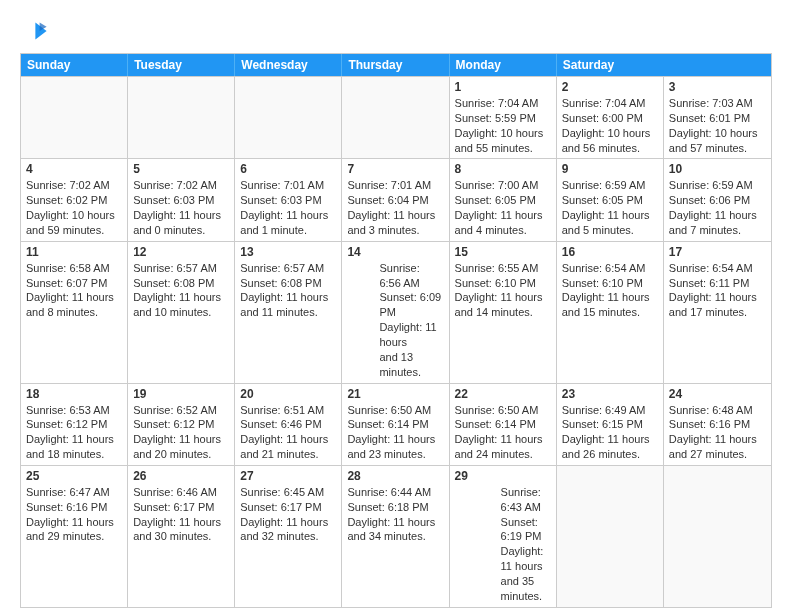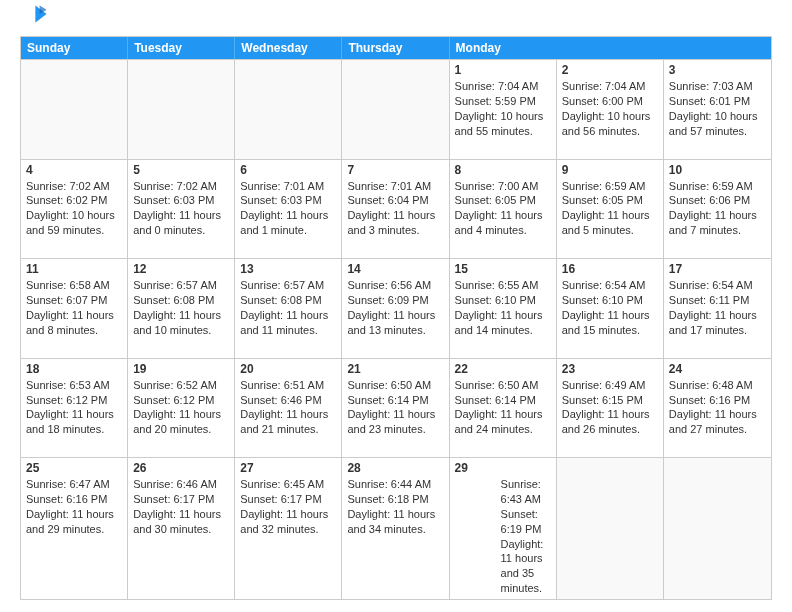--- a/index.html
+++ b/index.html
@@ -6,21 +6,21 @@
     body {
       font-family: Arial, sans-serif;
       background: #fff;
       width: 792px;
       height: 612px;
       overflow: hidden;
     }
     .page {
       width: 792px;
       height: 612px;
-      padding: 0 20px 12px 20px;
+      padding: 17px 20px 12px 20px;
       display: flex;
       flex-direction: column;
     }
     .header {
       display: flex;
       justify-content: space-between;
       align-items: flex-start;
       margin-bottom: 8px;
     }
     .logo {
@@ -125,20 +125,21 @@
     </div>
   </div>
 
   <div class="calendar">
     <div class="cal-header" id="cal-header">
         <div class="cal-header-cell">Sunday</div>
         <div class="cal-header-cell">Tuesday</div>
         <div class="cal-header-cell">Wednesday</div>
         <div class="cal-header-cell">Thursday</div>
         <div class="cal-header-cell">Monday</div>
+        <div class="cal-header-cell">Saturday</div>
       </div>
     <div class="cal-body" id="cal-body">
         <div class="cal-row">
           <div class="cal-cell empty"></div>
           <div class="cal-cell empty"></div>
           <div class="cal-cell empty"></div>
           <div class="cal-cell empty"></div>
           <div class="cal-cell">
             <span class="day-num">1</span>
             <div class="cell-info" style="white-space: pre-line;">Sunrise: 7:04 AM
@@ -229,21 +230,21 @@
           </div>
           <div class="cal-cell">
             <span class="day-num">13</span>
             <div class="cell-info" style="white-space: pre-line;">Sunrise: 6:57 AM
 Sunset: 6:08 PM
 Daylight: 11 hours
 and 11 minutes.</div>
           </div>
           <div class="cal-cell">
             <span class="day-num">14</span>
-            <div class="cell-info" style="white-space: pre-line;">Sunrise: 6:56 AM
+            <div class="cell-info" style="white-space: pre-line; margin-left: 32px;">Sunrise: 6:56 AM
 Sunset: 6:09 PM
 Daylight: 11 hours
 and 13 minutes.</div>
           </div>
           <div class="cal-cell">
             <span class="day-num">15</span>
             <div class="cell-info" style="white-space: pre-line;">Sunrise: 6:55 AM
 Sunset: 6:10 PM
 Daylight: 11 hours
 and 14 minutes.</div>

